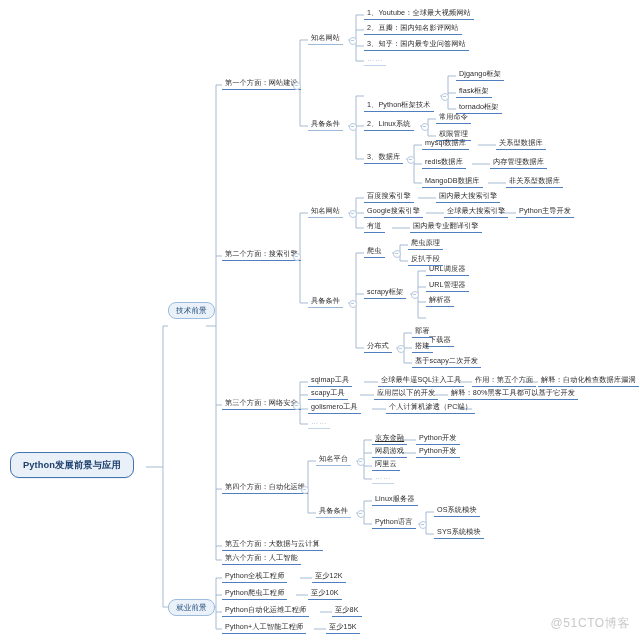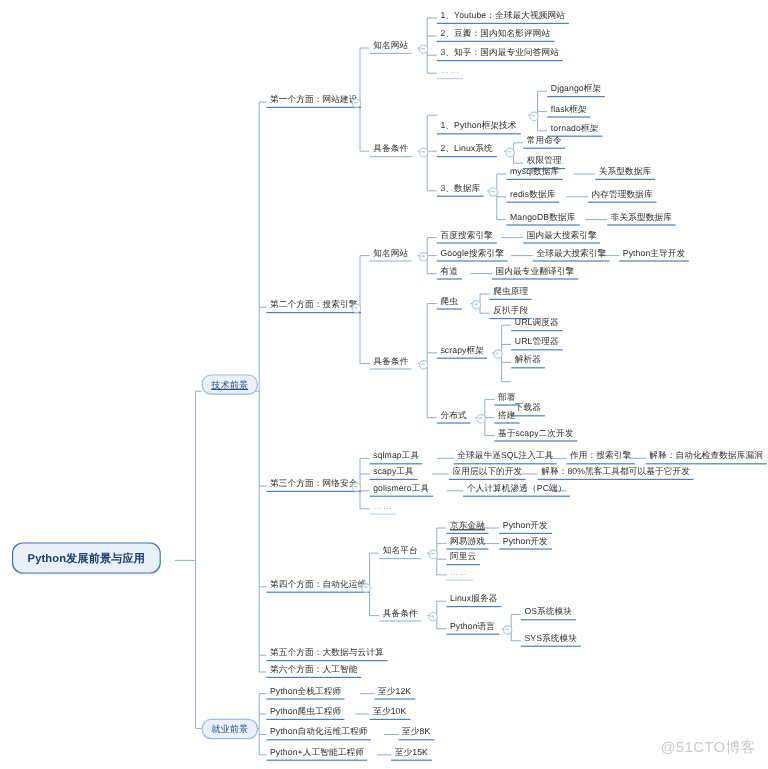--- a/index.html
+++ b/index.html
@@ -183,21 +183,21 @@
         <path d="M216,629 H222"></path>
       <path d="M300,578 H312"></path>
       <path d="M296,595 H308"></path>
       <path d="M320,612 H332"></path>
       <path d="M314,629 H326"></path>
     </g>
   </svg>
 
   <div class="node root" style="left:10px;top:452px;">Python发展前景与应用</div>
 
-  <div class="node pill" style="left:168px;top:312px;text-decoration:underline;">技术前景</div>
+  <div class="node pill" style="left:168px;top:302px;">技术前景</div>
   <div class="node pill" style="left:168px;top:599px;">就业前景</div>
 
   <div class="node u" style="left:222px;top:78px;">第一个方面：网站建设</div>
   <div class="node u" style="left:222px;top:249px;">第二个方面：搜索引擎</div>
   <div class="node u" style="left:222px;top:398px;">第三个方面：网络安全</div>
   <div class="node u" style="left:222px;top:482px;">第四个方面：自动化运维</div>
   <div class="node u" style="left:222px;top:539px;">第五个方面：大数据与云计算</div>
   <div class="node u" style="left:222px;top:553px;">第六个方面：人工智能</div>
 
   <div class="node u soft" style="left:308px;top:33px;">知名网站</div>
@@ -246,21 +246,21 @@
   <div class="node u" style="left:426px;top:295px;">解析器</div>
   <div class="node u" style="left:426px;top:311px;margin-top:24px;">下载器</div>
 
   <div class="node u" style="left:364px;top:341px;">分布式</div>
   <div class="node u" style="left:412px;top:326px;">部署</div>
   <div class="node u" style="left:412px;top:341px;">搭建</div>
   <div class="node u" style="left:412px;top:356px;">基于scapy二次开发</div>
 
   <div class="node u" style="left:308px;top:375px;">sqlmap工具</div>
   <div class="node u" style="left:378px;top:375px;">全球最牛逼SQL注入工具</div>
-  <div class="node u" style="left:472px;top:375px;">作用：搜索引擎</div>
+  <div class="node u" style="left:472px;top:375px;">作用：第五个方面</div>
   <div class="node u" style="left:538px;top:375px;">解释：自动化检查数据库漏洞</div>
 
   <div class="node u" style="left:308px;top:388px;">scapy工具</div>
   <div class="node u" style="left:374px;top:388px;">应用层以下的开发</div>
   <div class="node u" style="left:448px;top:388px;">解释：80%黑客工具都可以基于它开发</div>
 
   <div class="node u" style="left:308px;top:402px;">golismero工具</div>
   <div class="node u" style="left:386px;top:402px;">个人计算机渗透（PC端）</div>
 
   <div class="node u pale ell" style="left:308px;top:417px;">……</div>

